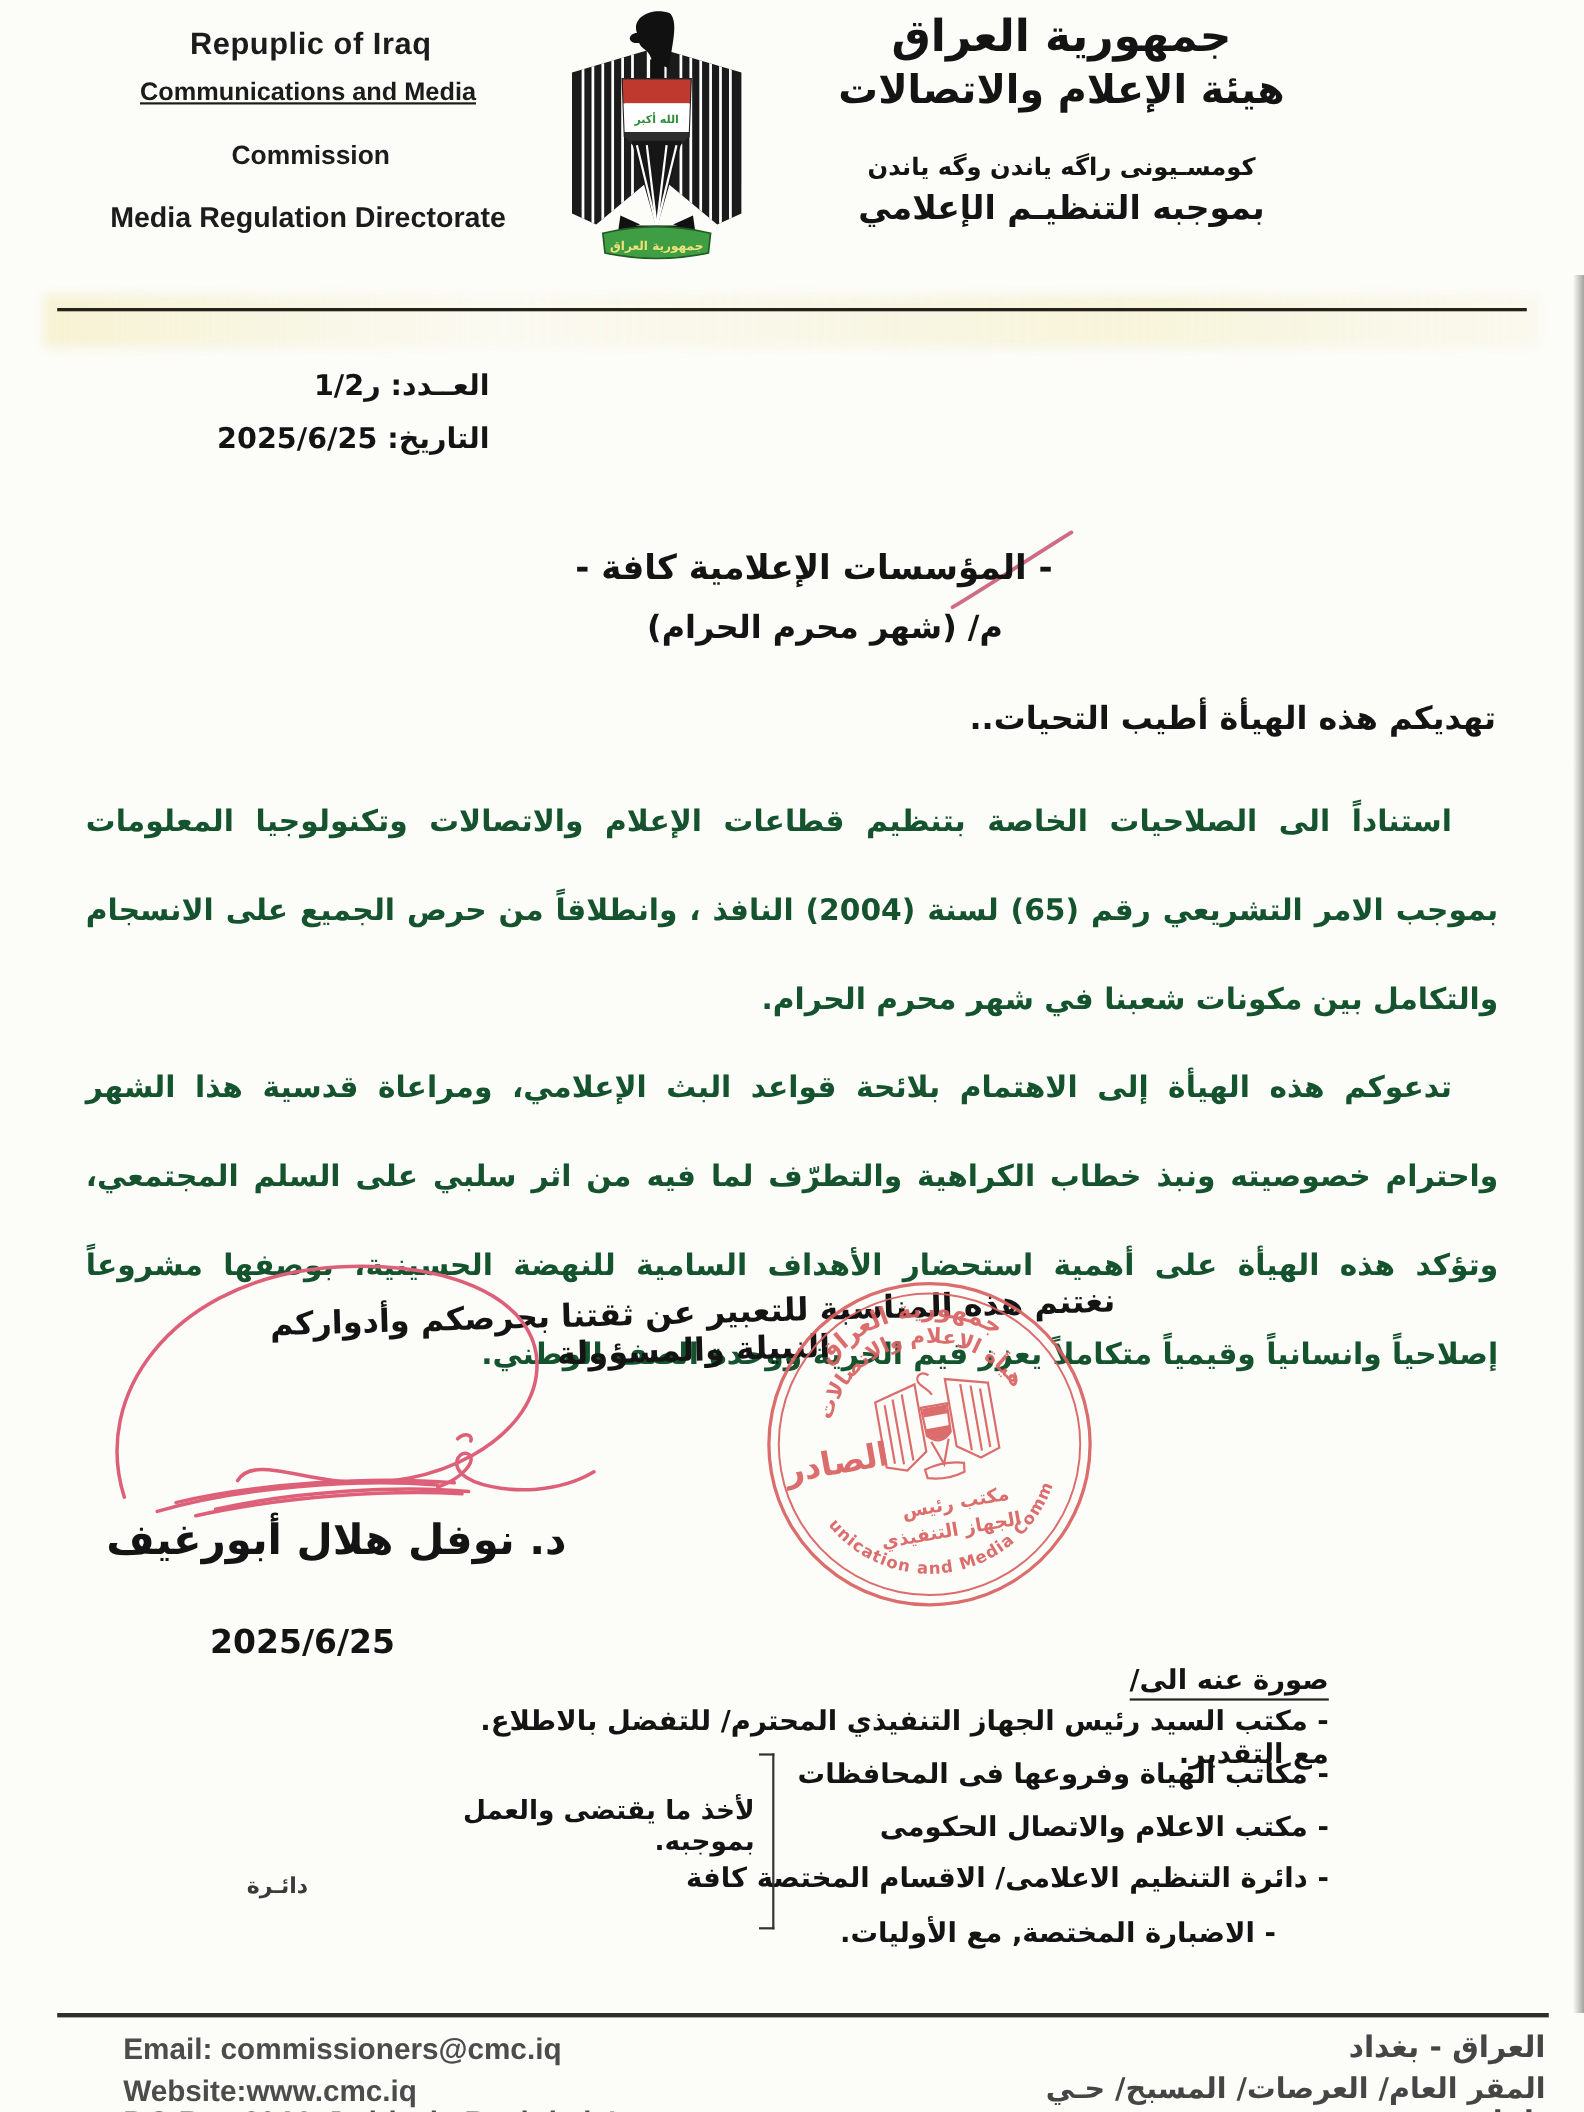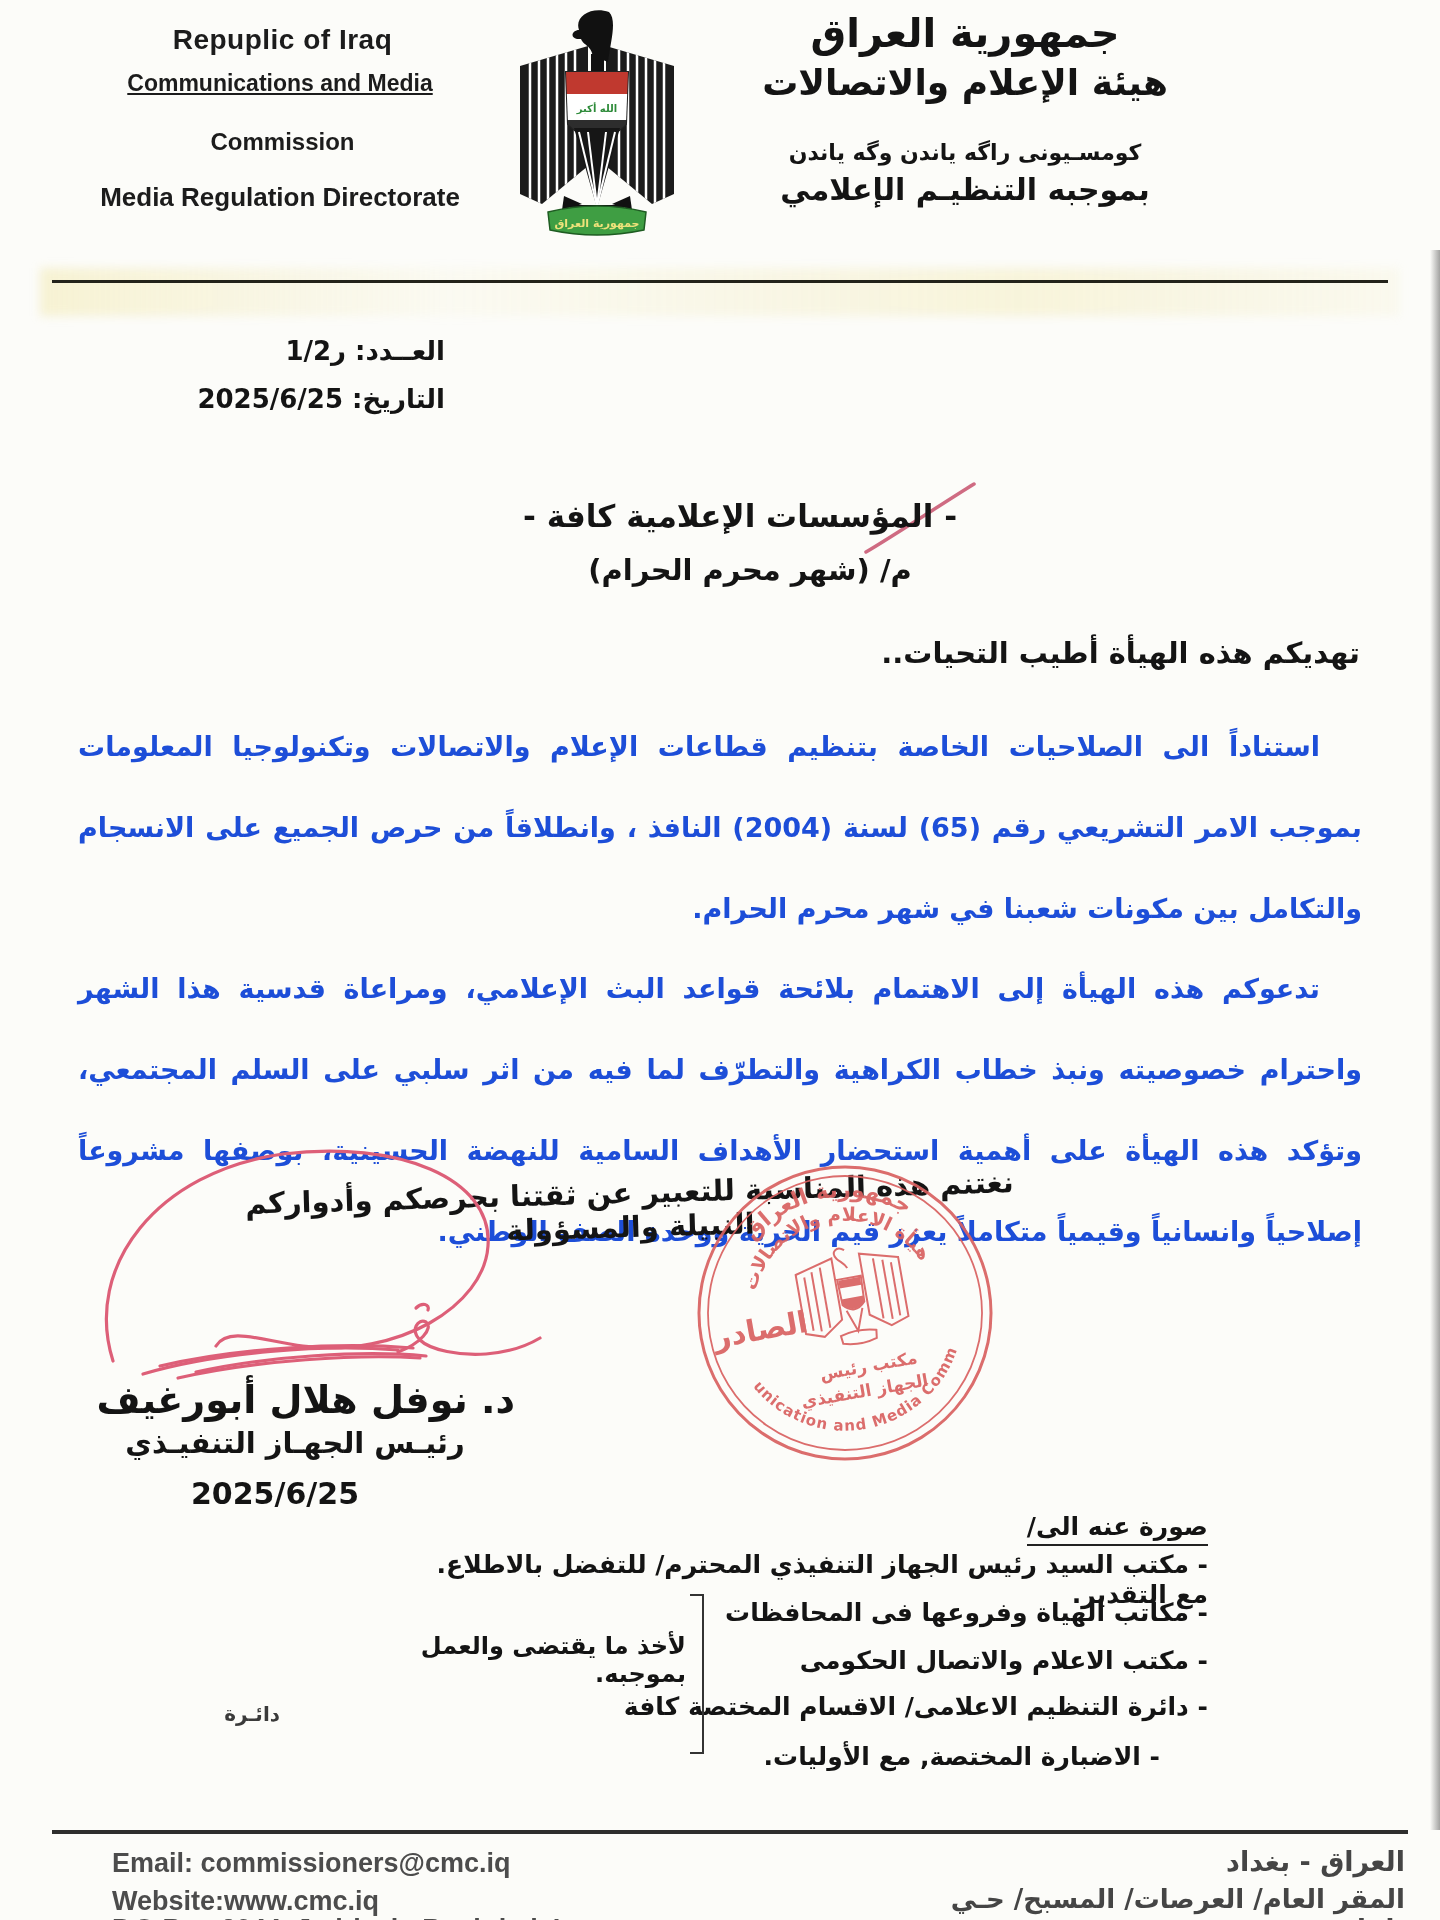--- a/index.html
+++ b/index.html
@@ -12,21 +12,21 @@
   .en{font-family:"Liberation Sans","DejaVu Sans",sans-serif;font-weight:bold;color:#1c1c1c;}
   .ar{direction:rtl;font-family:"DejaVu Sans",sans-serif;font-weight:bold;color:#141414;}
   .center{text-align:center;}
   .right{text-align:right;}
   
   .hdr-rule{background:#23231a;height:3px;}
   .tint{background:linear-gradient(90deg,rgba(238,226,150,.38),rgba(238,226,150,.07) 30%,rgba(238,226,150,.30) 72%,rgba(238,226,150,.10));filter:blur(5px);}
   
   .para{
     direction:rtl;text-align:justify;text-justify:inter-word;
-    font-size:27px;font-weight:bold;line-height:81px;color:#1d4ed8;
+    font-size:27px;font-weight:bold;line-height:81px;color:#14532d;
     text-indent:42px;
   }
   
   .cc-item{font-size:25px;line-height:1.2;}
   .bracket{border-top:2.5px solid #333;border-right:2.5px solid #333;border-bottom:2.5px solid #333;}
   .underlined{display:inline-block;border-bottom:2px solid #222;padding-bottom:3px;}
   
   .foot{font-family:"Liberation Sans","DejaVu Sans",sans-serif;font-weight:bold;color:#4c4c4c;}
   .foot-ar{direction:rtl;font-weight:bold;color:#454545;}
   .edge-shadow{background:linear-gradient(to right,rgba(100,100,100,0),rgba(60,60,60,.85));}
@@ -132,21 +132,20 @@
       <path d="M45,245 C15,150 90,55 215,38 C330,24 425,62 420,130 C416,190 330,242 235,230 C195,225 160,210 148,230"></path>
       <path d="M75,258 C150,236 255,228 330,234"></path>
       <path d="M92,250 C170,232 270,226 345,232"></path>
       <path d="M110,262 C190,244 290,238 352,242"></path>
       <path d="M128,256 C200,240 295,234 358,240"></path>
       <path d="M330,236 C352,228 366,212 358,206 C350,202 342,214 352,224 C362,234 392,240 418,238 C444,236 462,228 472,222"></path>
       <path d="M348,192 C354,186 362,188 360,194"></path>
     </g>
   </svg>
   <div class="abs ar center" style="left:95px;top:1378px;width:420px;font-size:38px;text-align:right;">د. نوفل هلال أبورغيف</div>
-  <div class="abs ar center" style="left:85px;top:1426px;width:420px;font-size:29px;">رئيـس الجهـاز التنفيـذي</div>
   <div class="abs center ar" dir="ltr" style="left:95px;top:1476px;width:360px;font-size:30px;">2025/6/25</div>
 
   <div class="abs stamp-wrap" style="left:690px;top:1158px;width:310px;height:310px;">
     <svg width="310" height="310" viewBox="-155 -155 310 310">
       <circle r="146" fill="none" stroke="#d96161" stroke-width="3"></circle>
       <circle r="137" fill="none" stroke="#d96161" stroke-width="1.8"></circle>
       <defs>
         <path id="arcT1" d="M -100,-59 A 116,116 0 0 1 100,-59"></path>
         <path id="arcT2" d="M -86,-33 A 92,92 0 0 1 86,-33"></path>
         <path id="arcB" d="M -102,59 A 118,118 0 0 0 102,59"></path>

